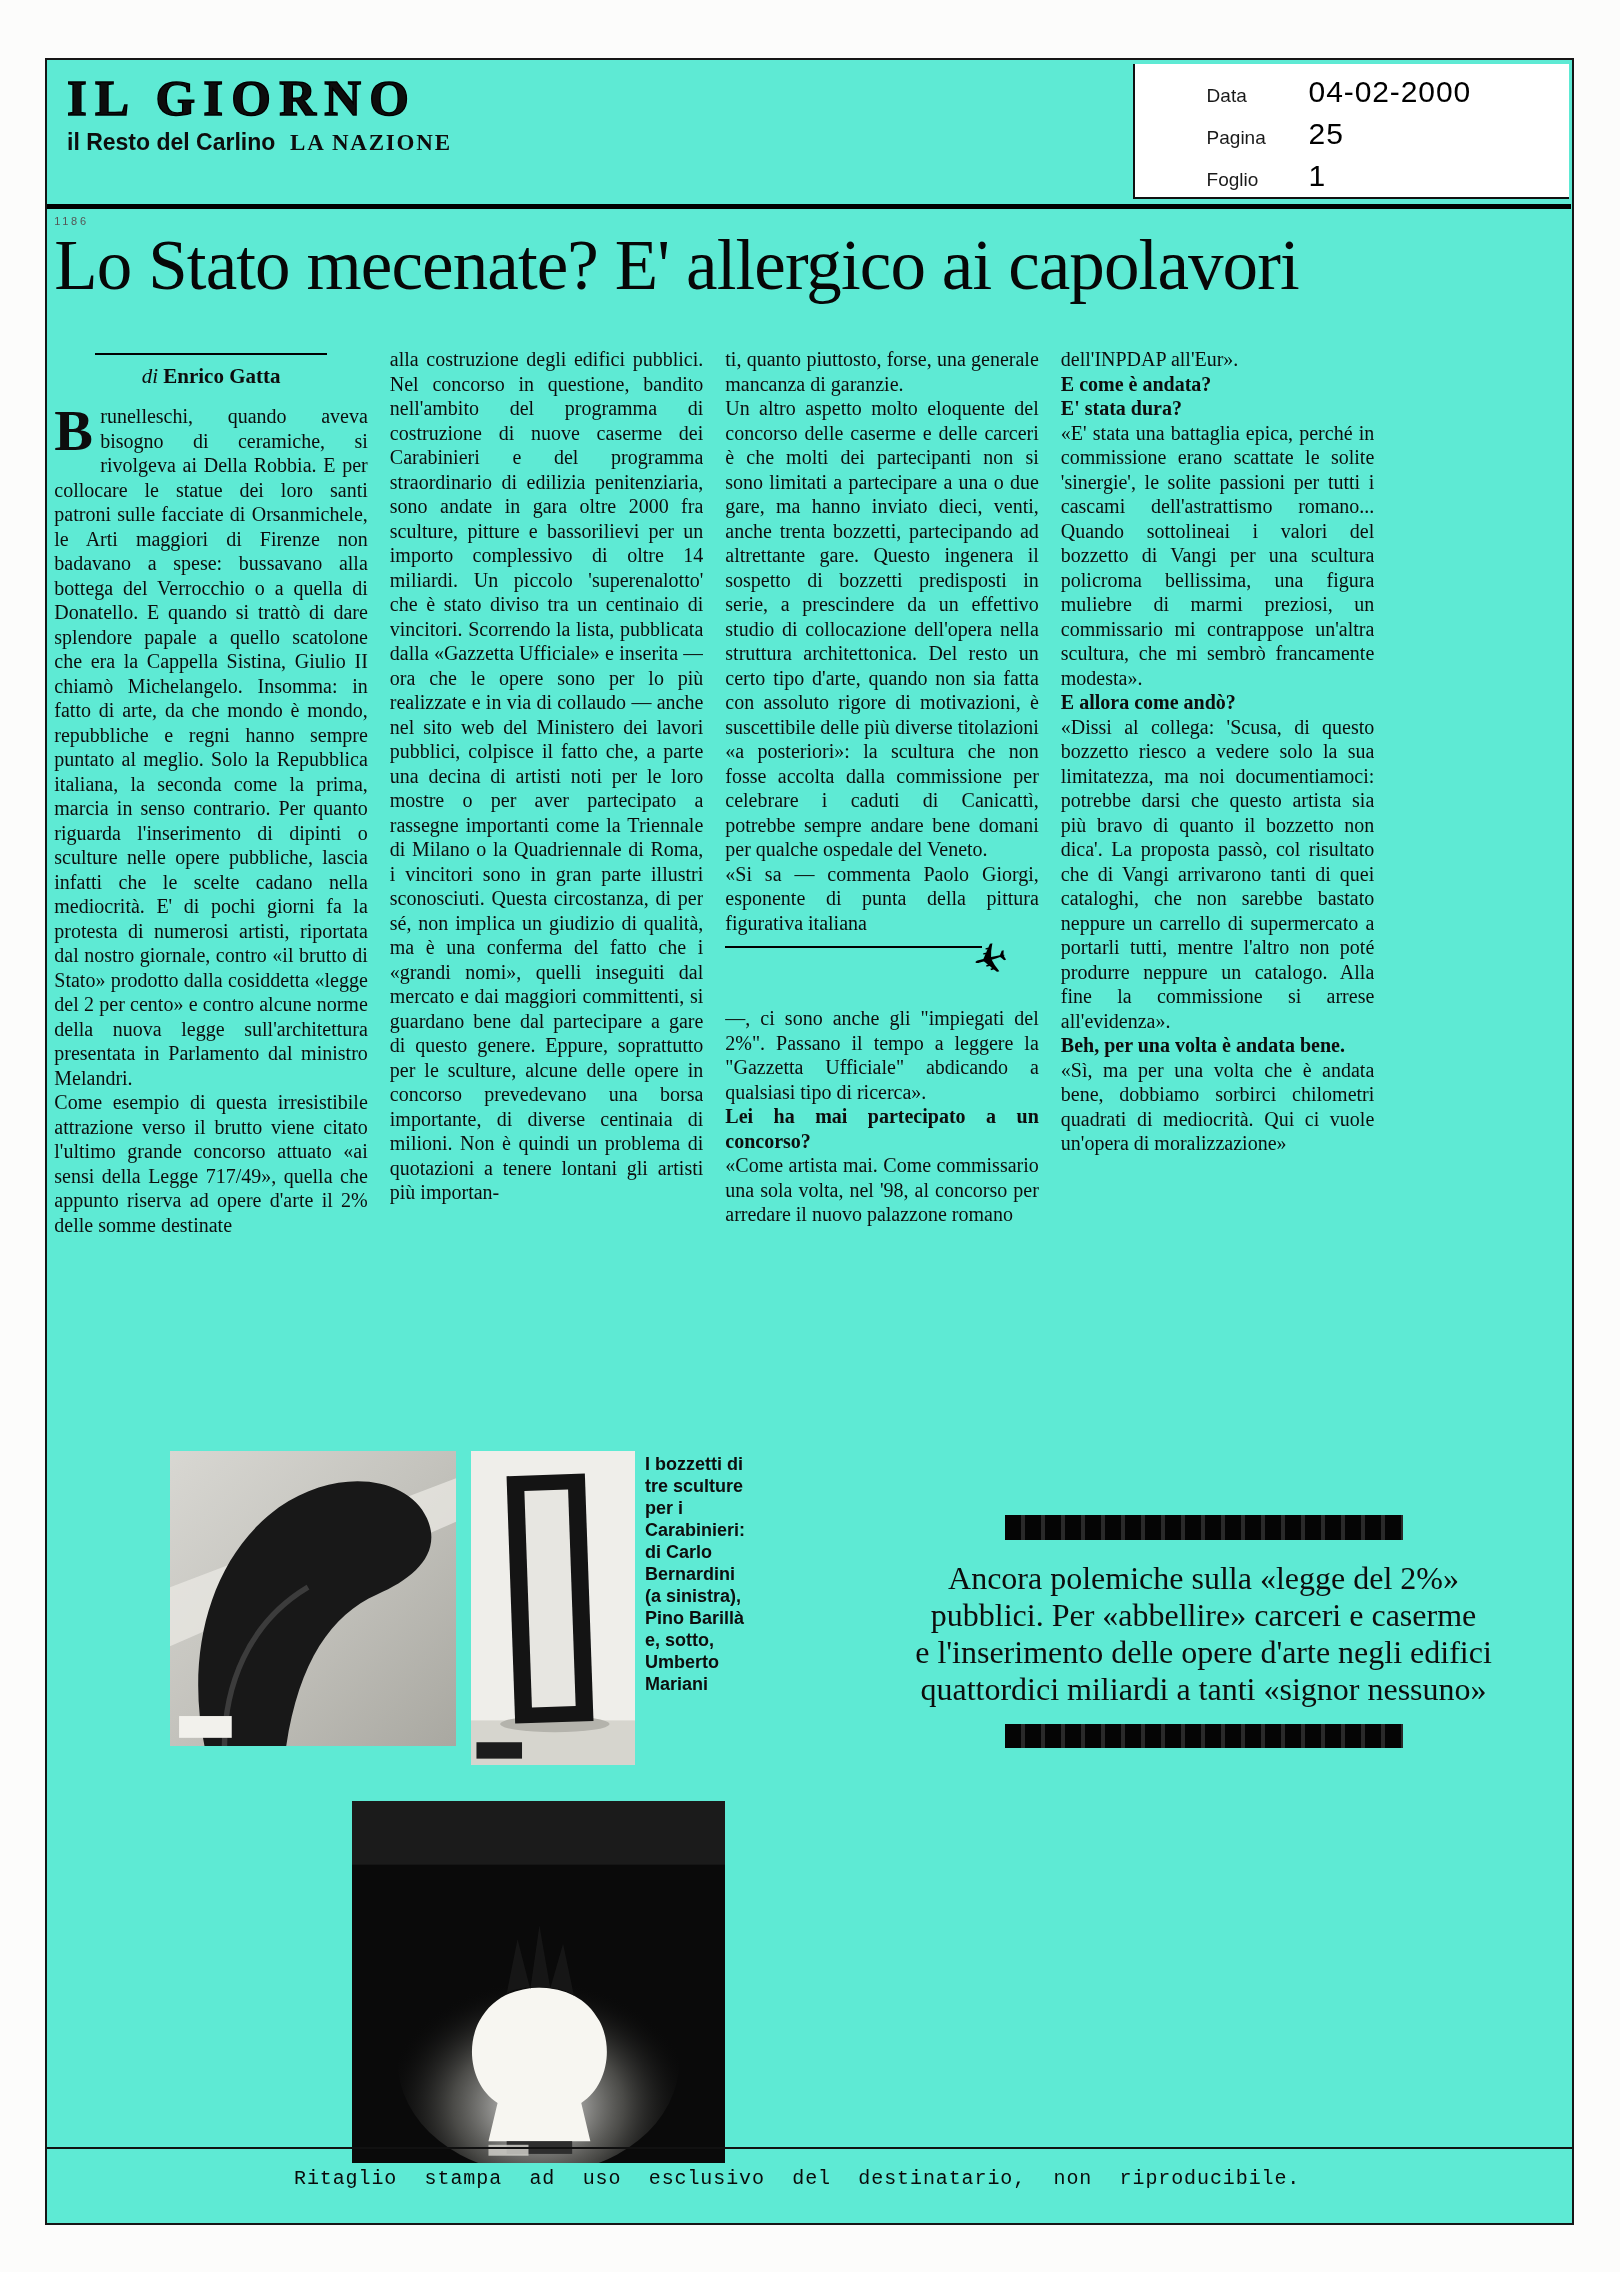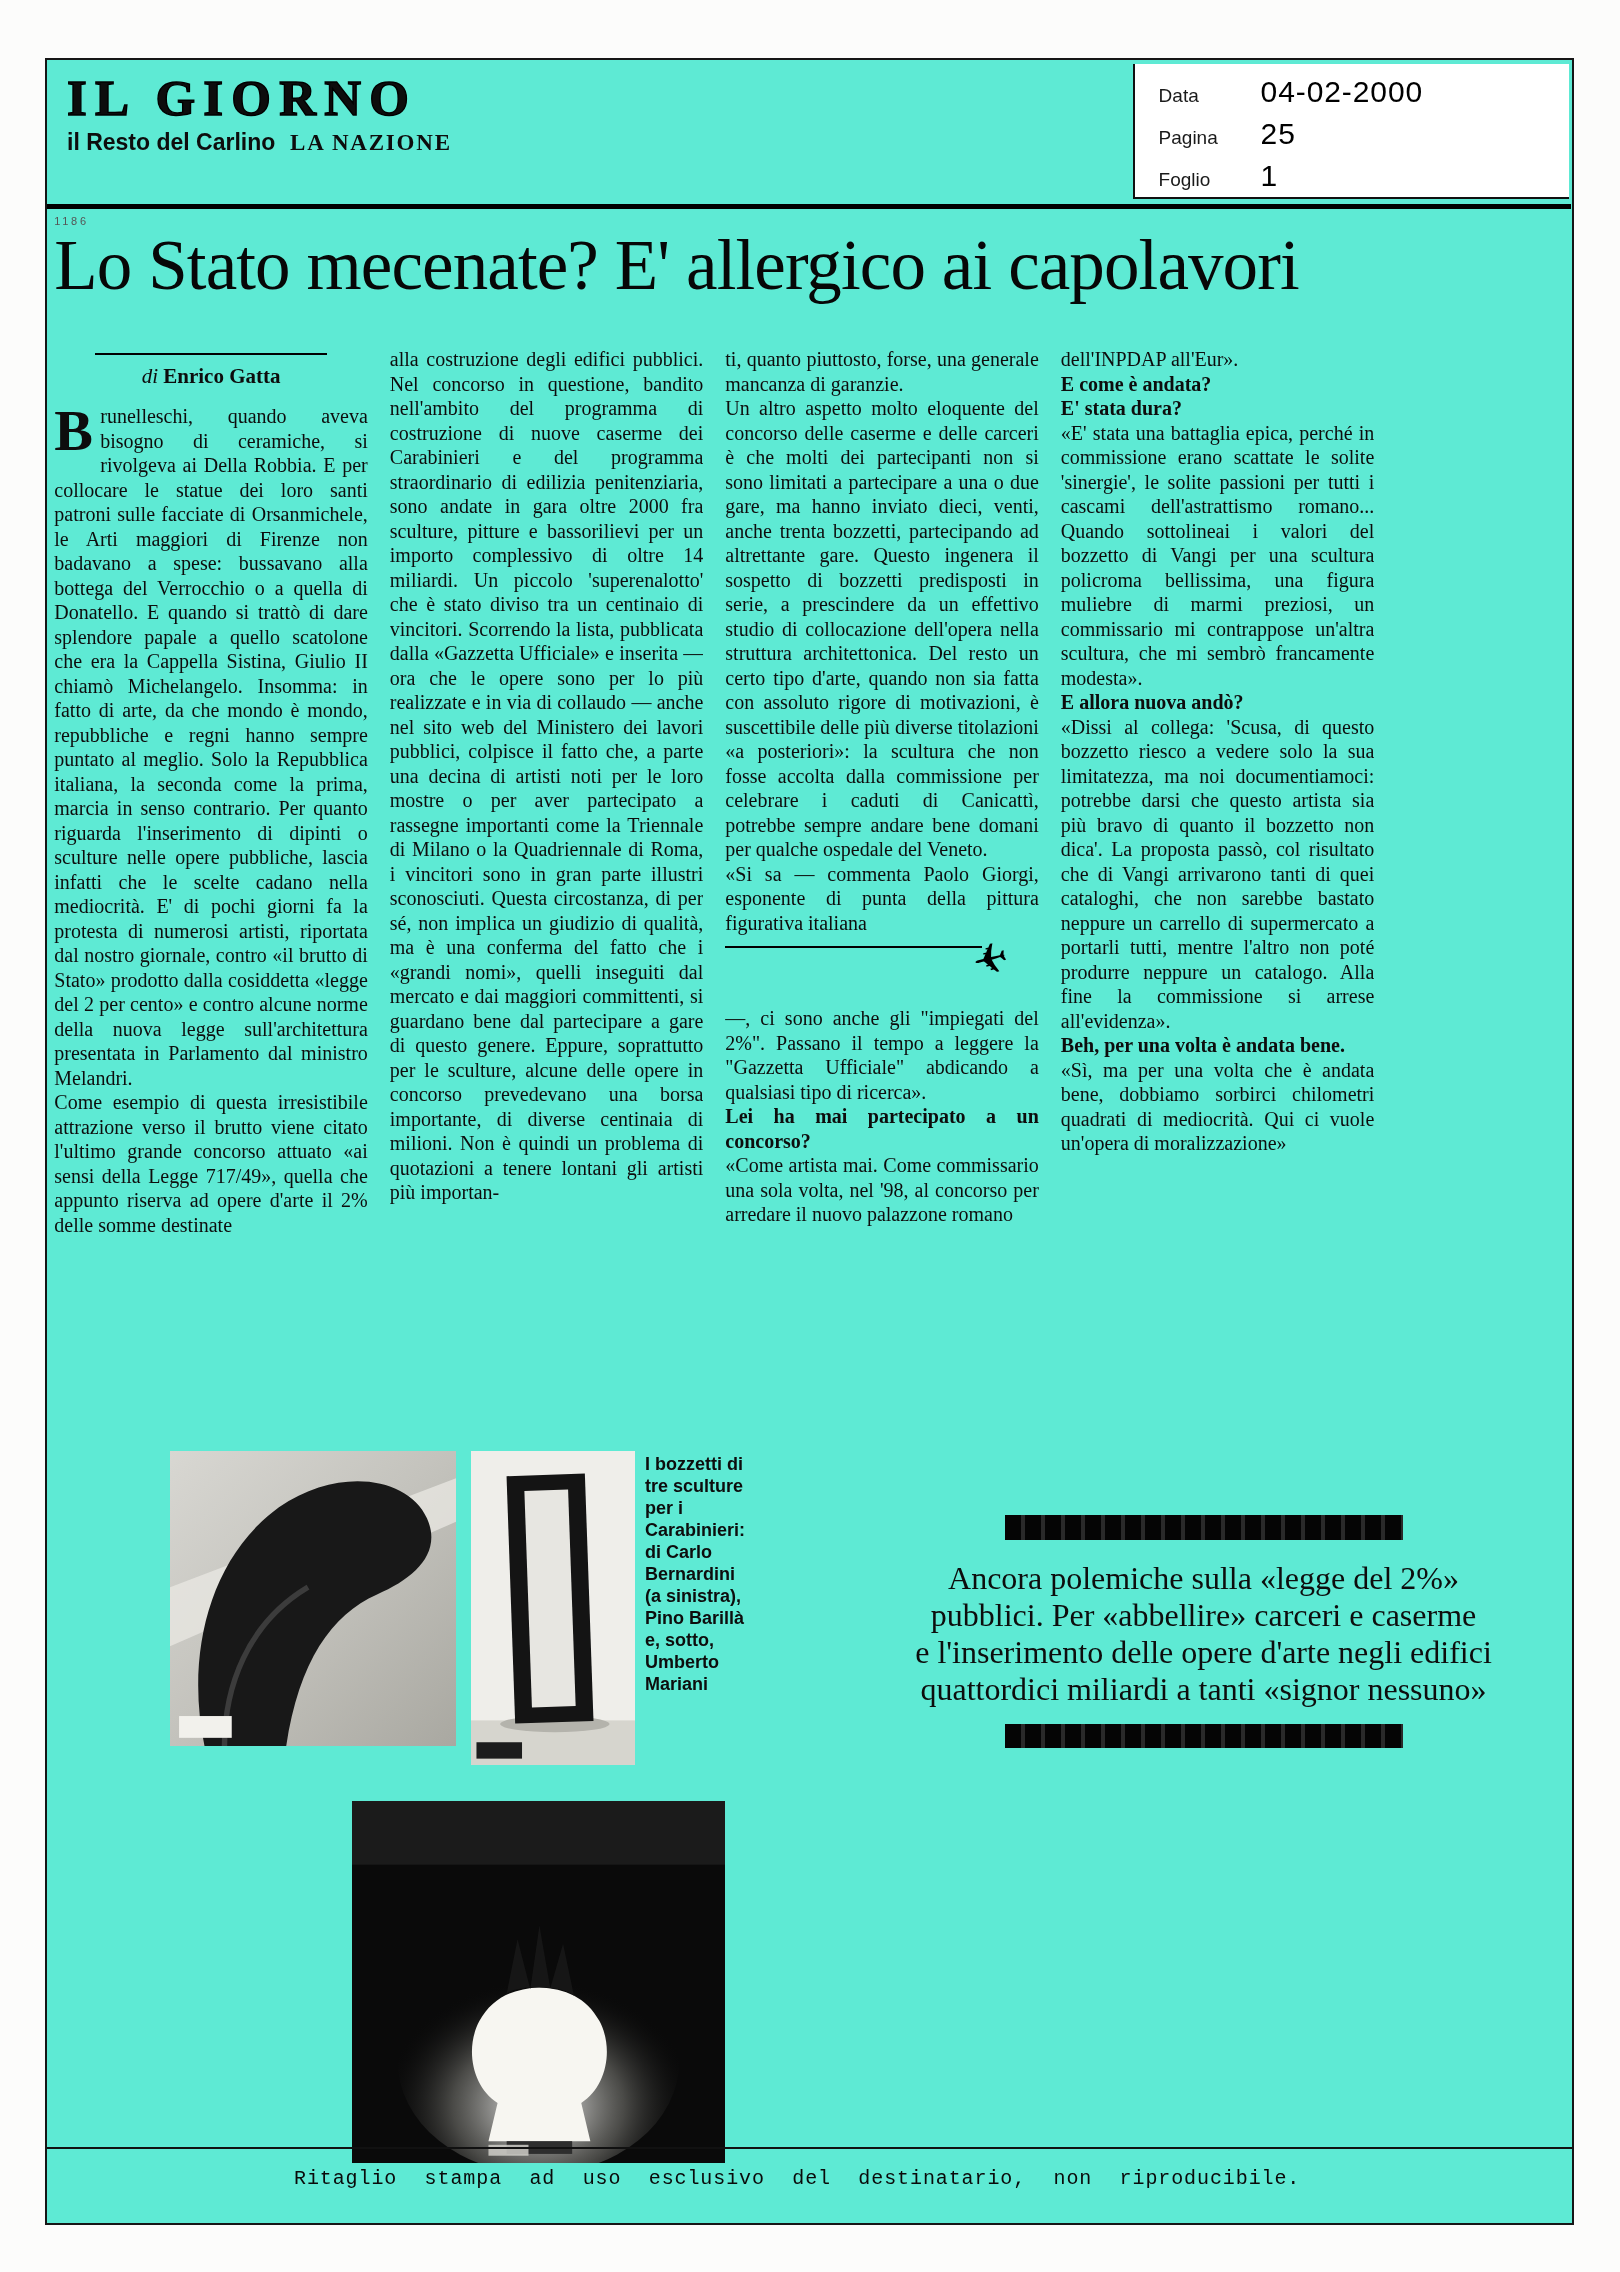--- a/index.html
+++ b/index.html
@@ -23,21 +23,21 @@
   .logo2 .carlino { font-family:"Liberation Sans", sans-serif; font-weight:800; letter-spacing:0px; }
   .logo2 .nazione { font-family:"Liberation Serif", serif; font-weight:800; letter-spacing:1.8px; margin-left:9px; }
 
   .meta-box {
     position:absolute; left:1086px; top:3.6px; width:436px; height:135px;
     border:2.7px solid #101010; border-top-width:0; border-right-width:0;
     padding:11px 0 0 23.6px; font-family:"Liberation Sans", sans-serif;
     background:#fff;
   }
   .meta-row { display:flex; align-items:baseline; margin-bottom:8.2px; }
-  .meta-label { width:102px; font-size:19px; color:#1a1a1a; }
+  .meta-label { width:102px; font-size:19px; color:#1a1a1a;margin-left:48px; }
   .meta-value { font-size:30px; letter-spacing:0.9px; color:#000; }
 
   .header-rule { position:absolute; left:0; top:144px; width:1524px; height:4.5px; background:#000; }
   .corner-code { position:absolute; left:7.3px; top:155px; font-size:11px; color:#555; letter-spacing:2.7px; font-family:"Liberation Sans", sans-serif; }
 
   
   .headline {
     position:absolute; left:7.3px; top:165px; width:1509px;
     font-size:71px; font-weight:400; letter-spacing:-0.9px; white-space:nowrap;
     font-family:"Liberation Serif", serif; color:#070707;
@@ -171,21 +171,21 @@
           <p class="para q ni">Lei ha mai partecipato a un concorso?</p>
           <p class="para ni">«Come artista mai. Come commissario una sola volta, nel '98, al concorso per arredare il nuovo palazzone romano</p>
         </div>
     </div>
     <div class="col">
       <div>
           <p class="para ni">dell'INPDAP all'Eur».</p>
           <p class="para q ni">E come è andata?</p>
           <p class="para q ni">E' stata dura?</p>
           <p class="para ni">«E' stata una battaglia epica, perché in commissione erano scattate le solite 'sinergie', le solite passioni per tutti i cascami dell'astrattismo romano... Quando sottolineai i valori del bozzetto di Vangi per una scultura policroma bellissima, una figura muliebre di marmi preziosi, un commissario mi contrappose un'altra scultura, che mi sembrò francamente modesta».</p>
-          <p class="para q ni">E allora nuova andò?</p>
+          <p class="para q ni">E allora come andò?</p>
           <p class="para ni">«Dissi al collega: 'Scusa, di questo bozzetto riesco a vedere solo la sua limitatezza, ma noi documentiamoci: potrebbe darsi che questo artista sia più bravo di quanto il bozzetto non dica'. La proposta passò, col risultato che di Vangi arrivarono tanti di quei cataloghi, che non sarebbe bastato neppure un carrello di supermercato a portarli tutti, mentre l'altro non poté produrre neppure un catalogo. Alla fine la commissione si arrese all'evidenza».</p>
           <p class="para q ni">Beh, per una volta è andata bene.</p>
           <p class="para ni">«Sì, ma per una volta che è andata bene, dobbiamo sorbirci chilometri quadrati di mediocrità. Qui ci vuole un'opera di moralizzazione»</p>
         </div>
     </div>
   </div>
 
   <div class="photo photo-1">
     <svg viewBox="0 0 315 325" preserveAspectRatio="none">
       <defs>

